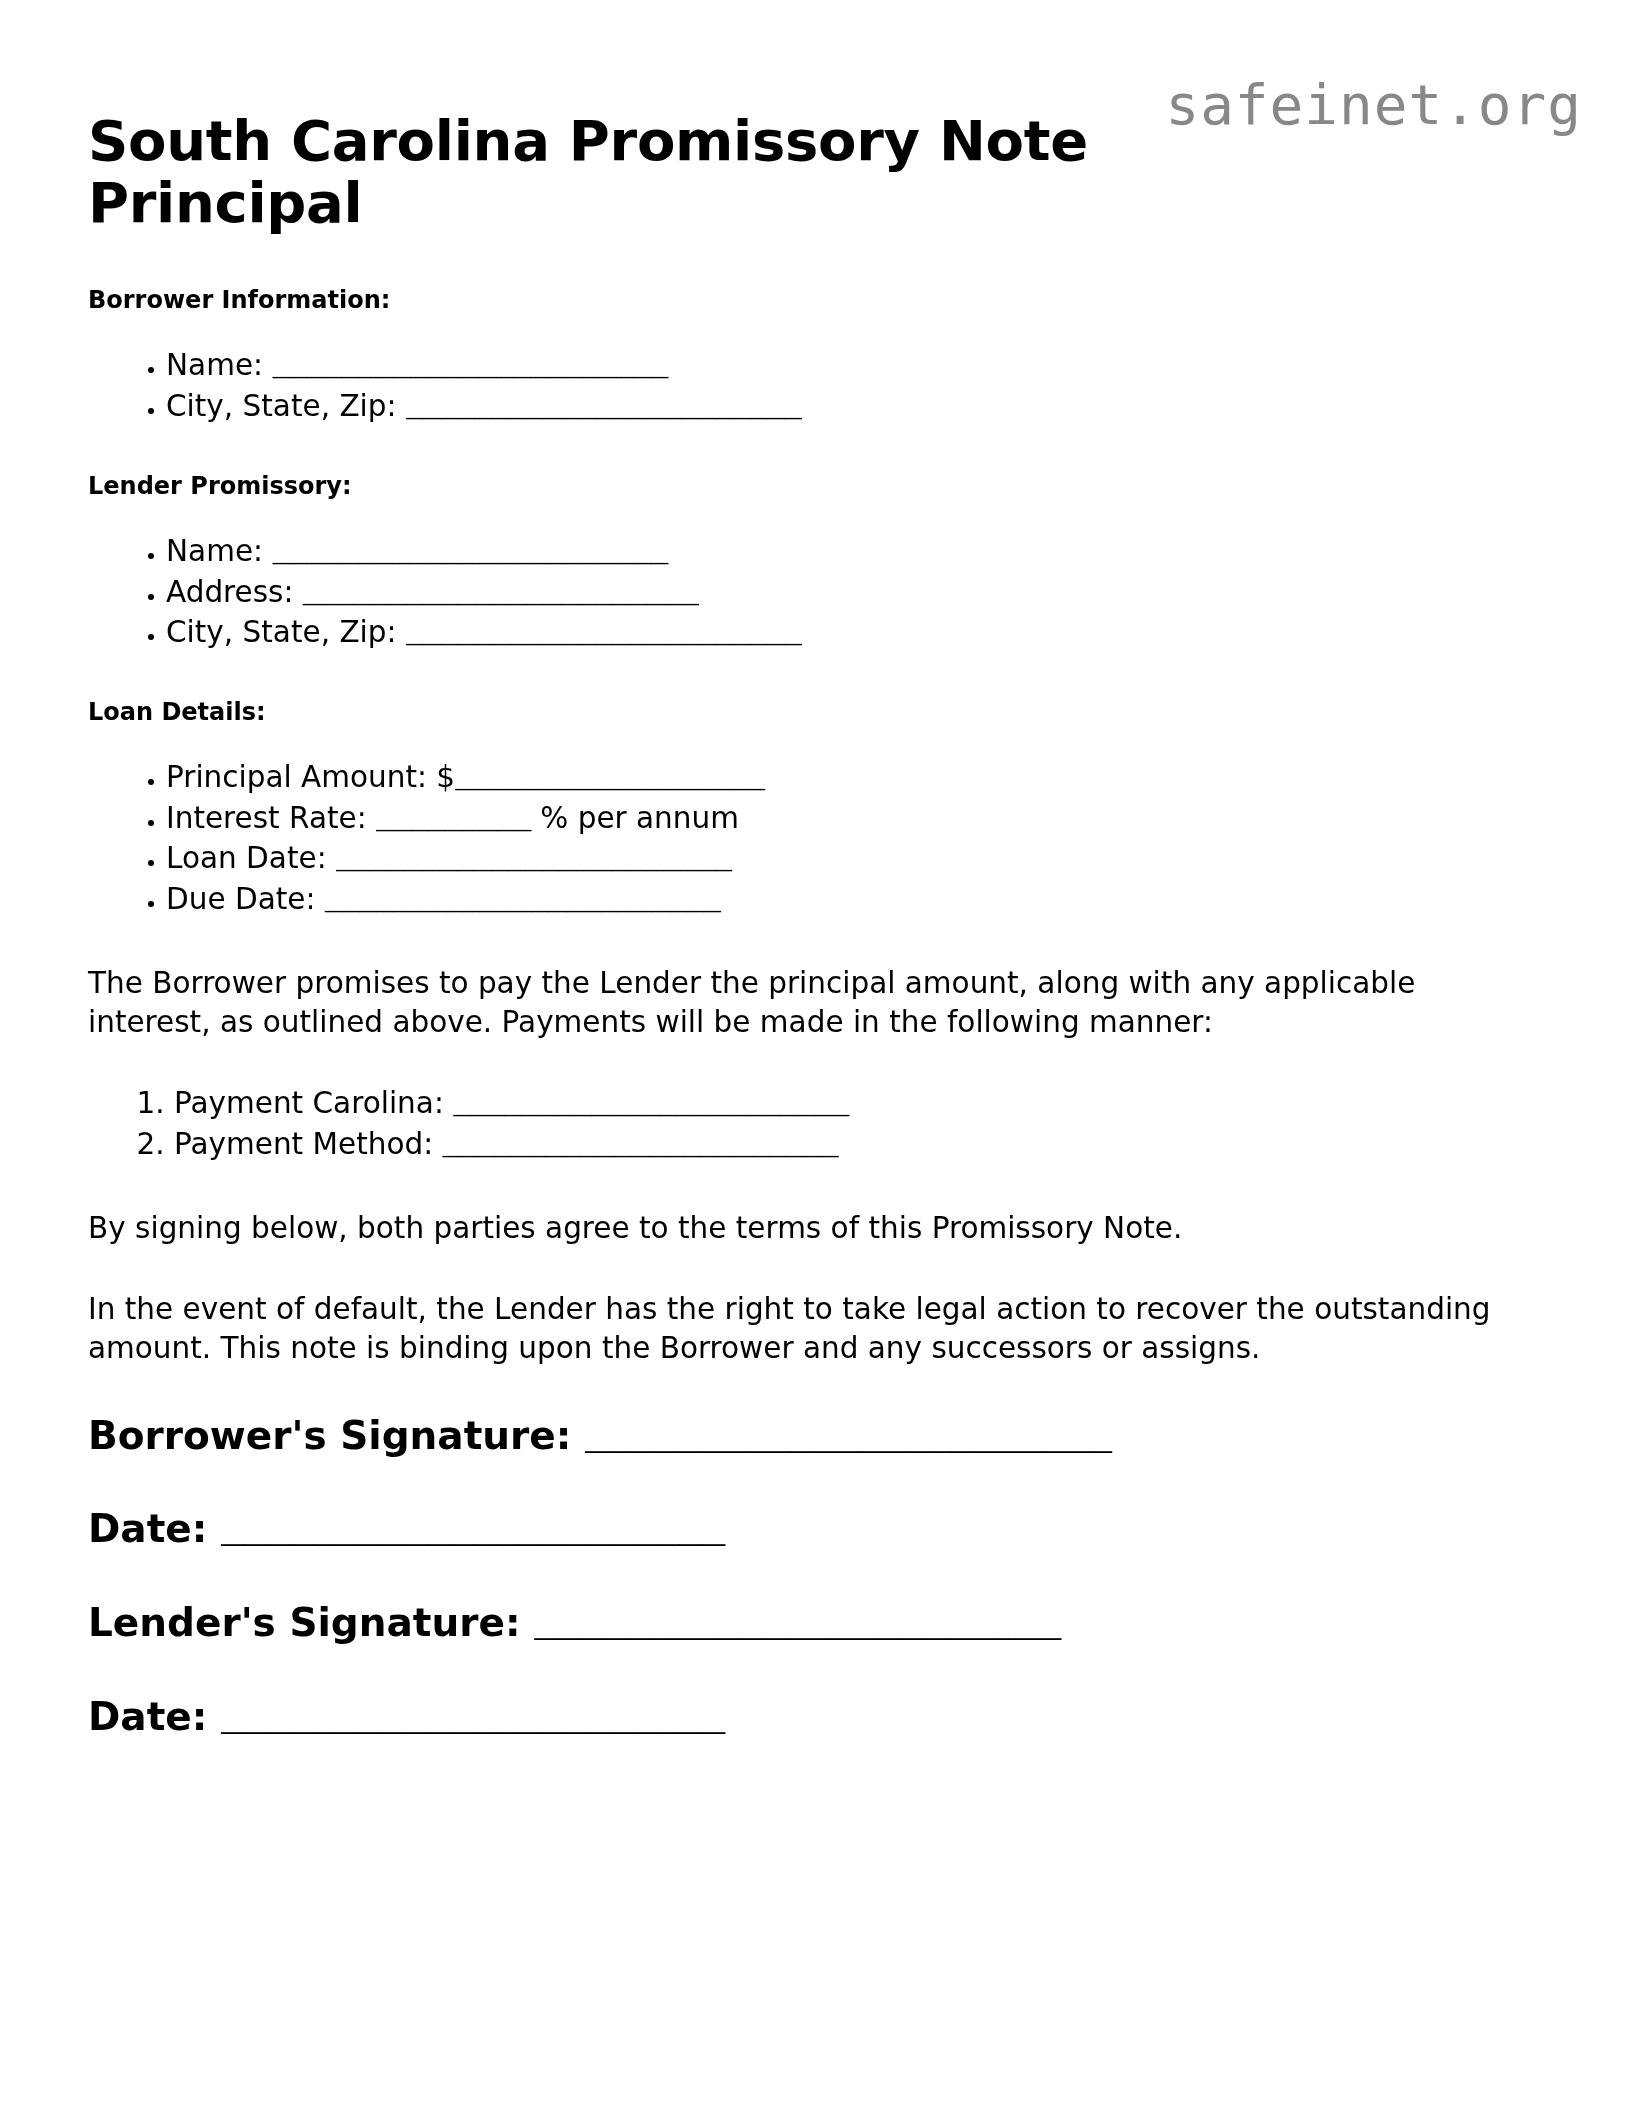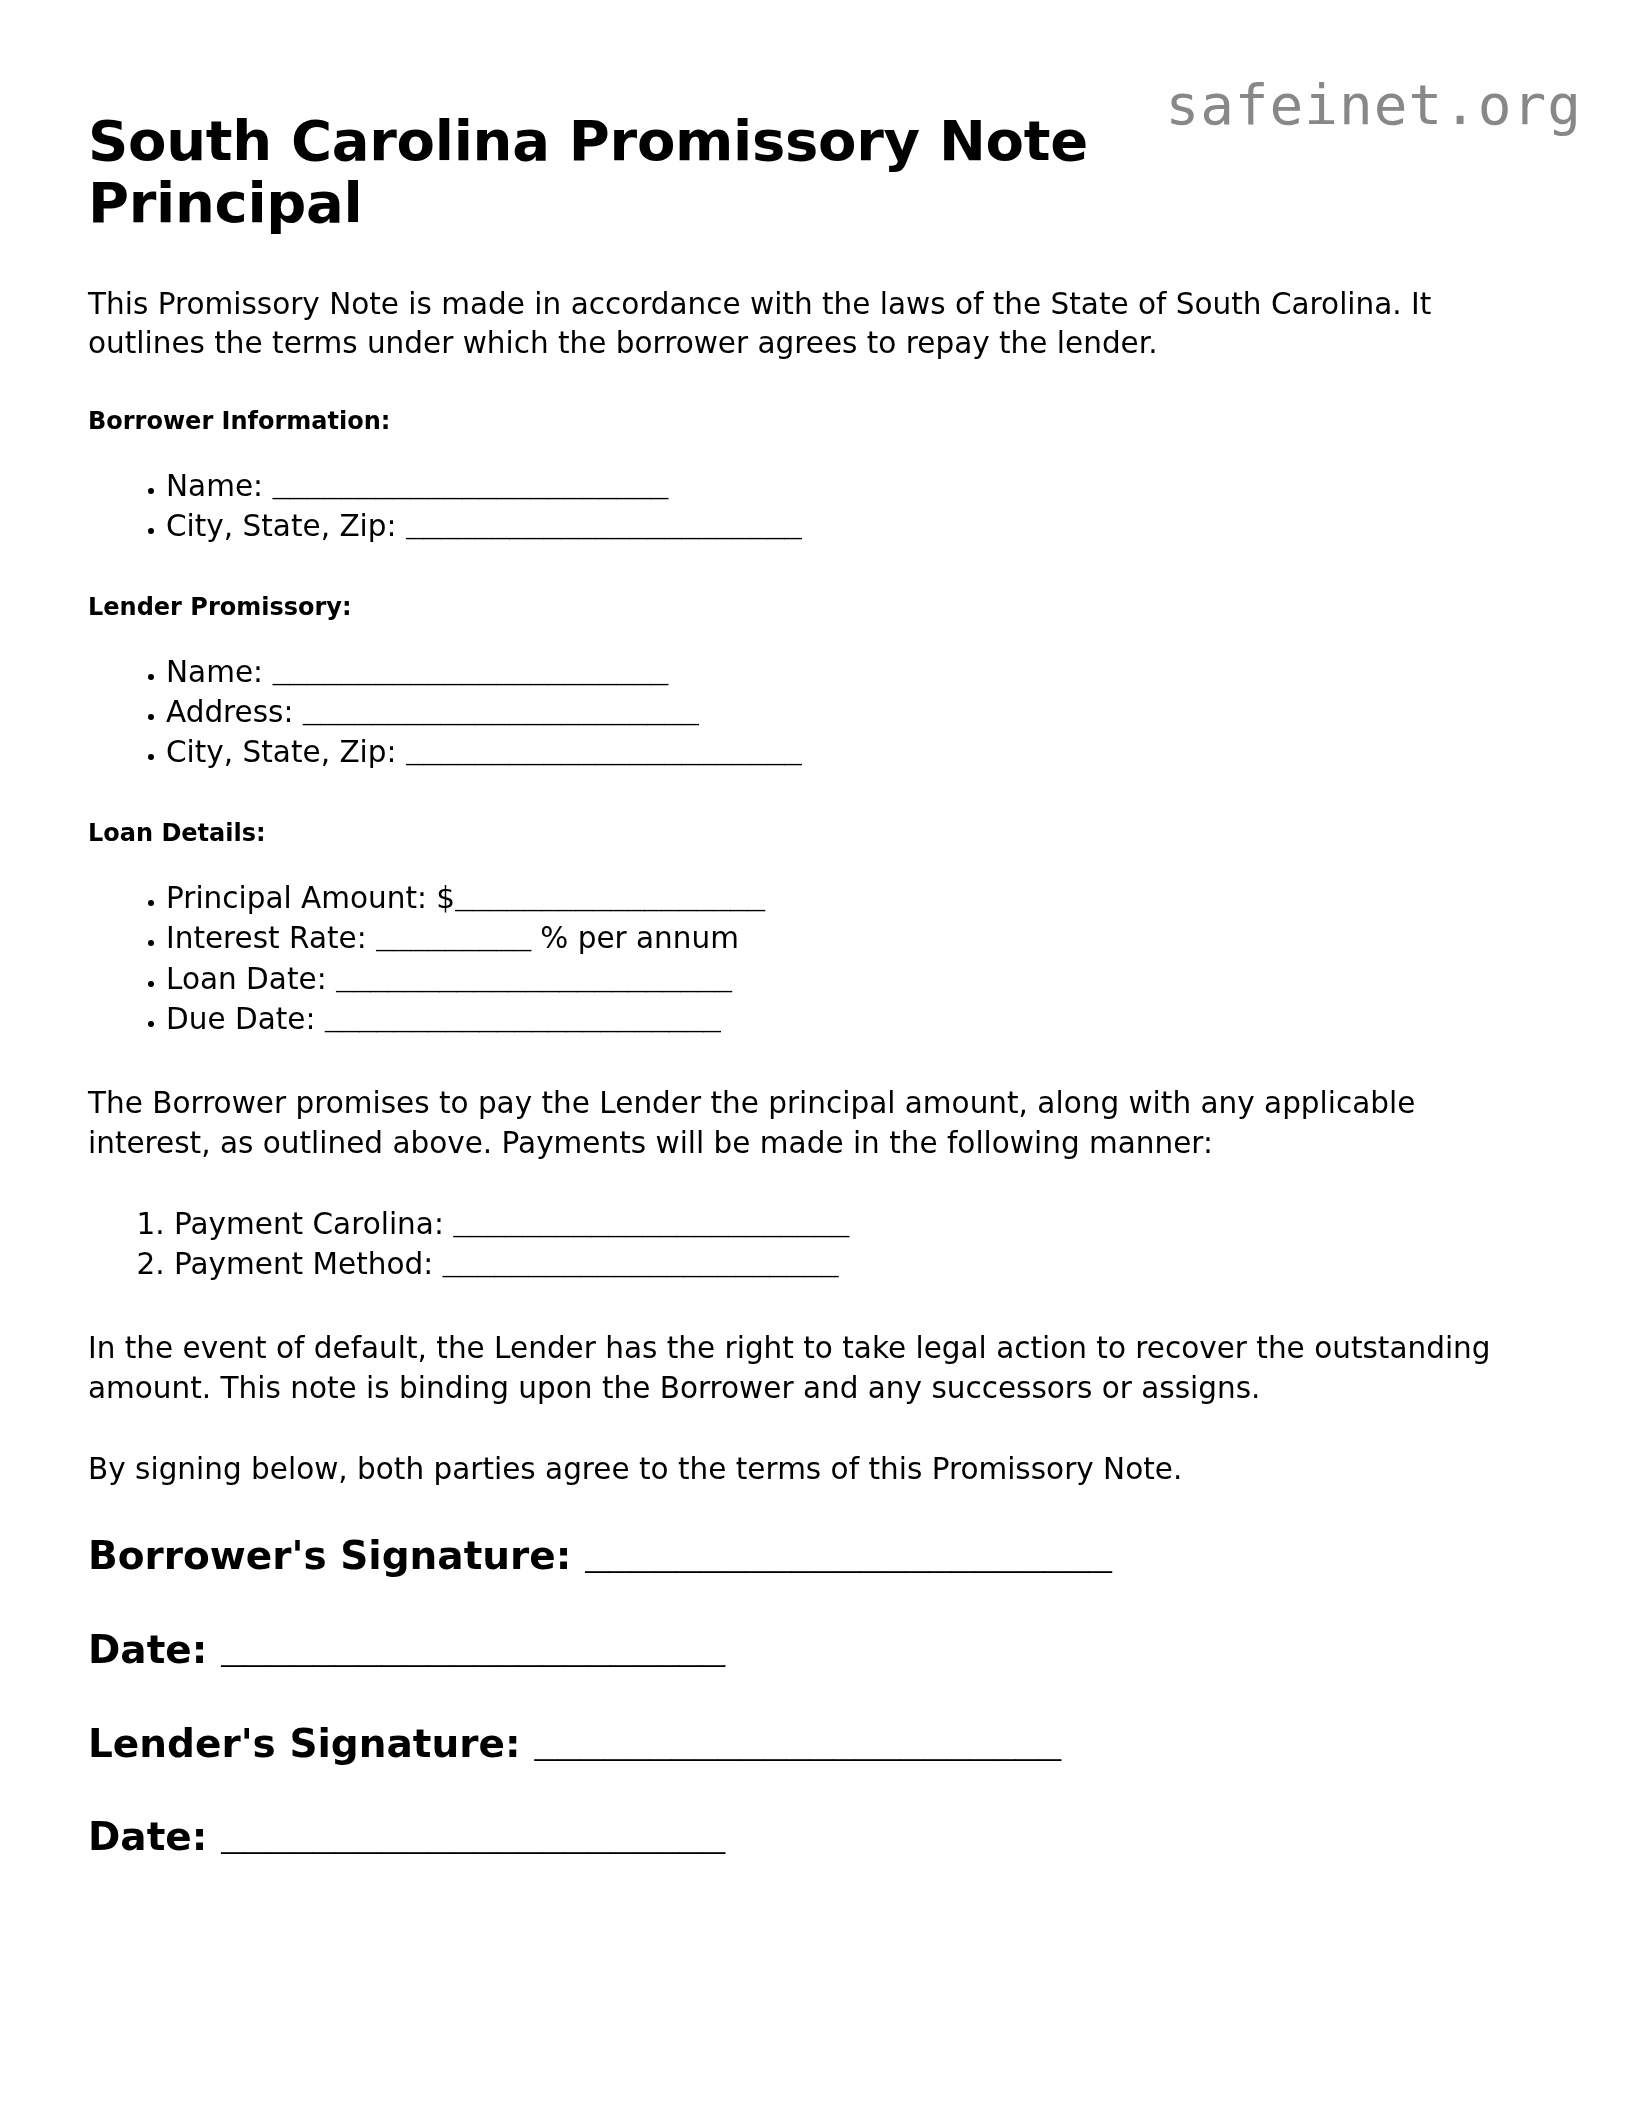--- a/index.html
+++ b/index.html
@@ -106,21 +106,20 @@
 <body>
 
 <div class="page">
 
   <div class="watermark">safeinet.org</div>
 
   <div class="content">
 
     <h1 class="doc-title">South Carolina Promissory Note Principal</h1>
 
-    <p class="para">This Promissory Note is made in accordance with the laws of the State of South Carolina. It outlines the terms under which the borrower agrees to repay the lender.</p>
 
     <h2 class="section-heading">Borrower Information:</h2>
     <ul class="field-list">
       <li><span>Name:</span> <span class="blank">_______________________</span></li>
       <li><span>City, State, Zip:</span> <span class="blank">_______________________</span></li>
     </ul>
 
     <h2 class="section-heading">Lender Promissory:</h2>
     <ul class="field-list">
       <li><span>Name:</span> <span class="blank">_______________________</span></li>
@@ -136,23 +135,23 @@
       <li><span>Due Date:</span> <span class="blank">_______________________</span></li>
     </ul>
 
     <p class="para">The Borrower promises to pay the Lender the principal amount, along with any applicable interest, as outlined above. Payments will be made in the following manner:</p>
 
     <ol class="field-list">
       <li><span>Payment Carolina:</span> <span class="blank">_______________________</span></li>
       <li><span>Payment Method:</span> <span class="blank">_______________________</span></li>
     </ol>
 
+    <p class="para">By signing below, both parties agree to the terms of this Promissory Note.</p>
+
     <p class="para">In the event of default, the Lender has the right to take legal action to recover the outstanding amount. This note is binding upon the Borrower and any successors or assigns.</p>
-
-    <p class="para">By signing below, both parties agree to the terms of this Promissory Note.</p>
 
     <div class="sig-block">
       <p class="sig-line"><span>Borrower's Signature:</span> <span class="blank">_______________________</span></p>
       <p class="sig-line"><span>Date:</span> <span class="blank">______________________</span></p>
       <p class="sig-line"><span>Lender's Signature:</span> <span class="blank">_______________________</span></p>
       <p class="sig-line"><span>Date:</span> <span class="blank">______________________</span></p>
     </div>
 
   </div>
 </div>

